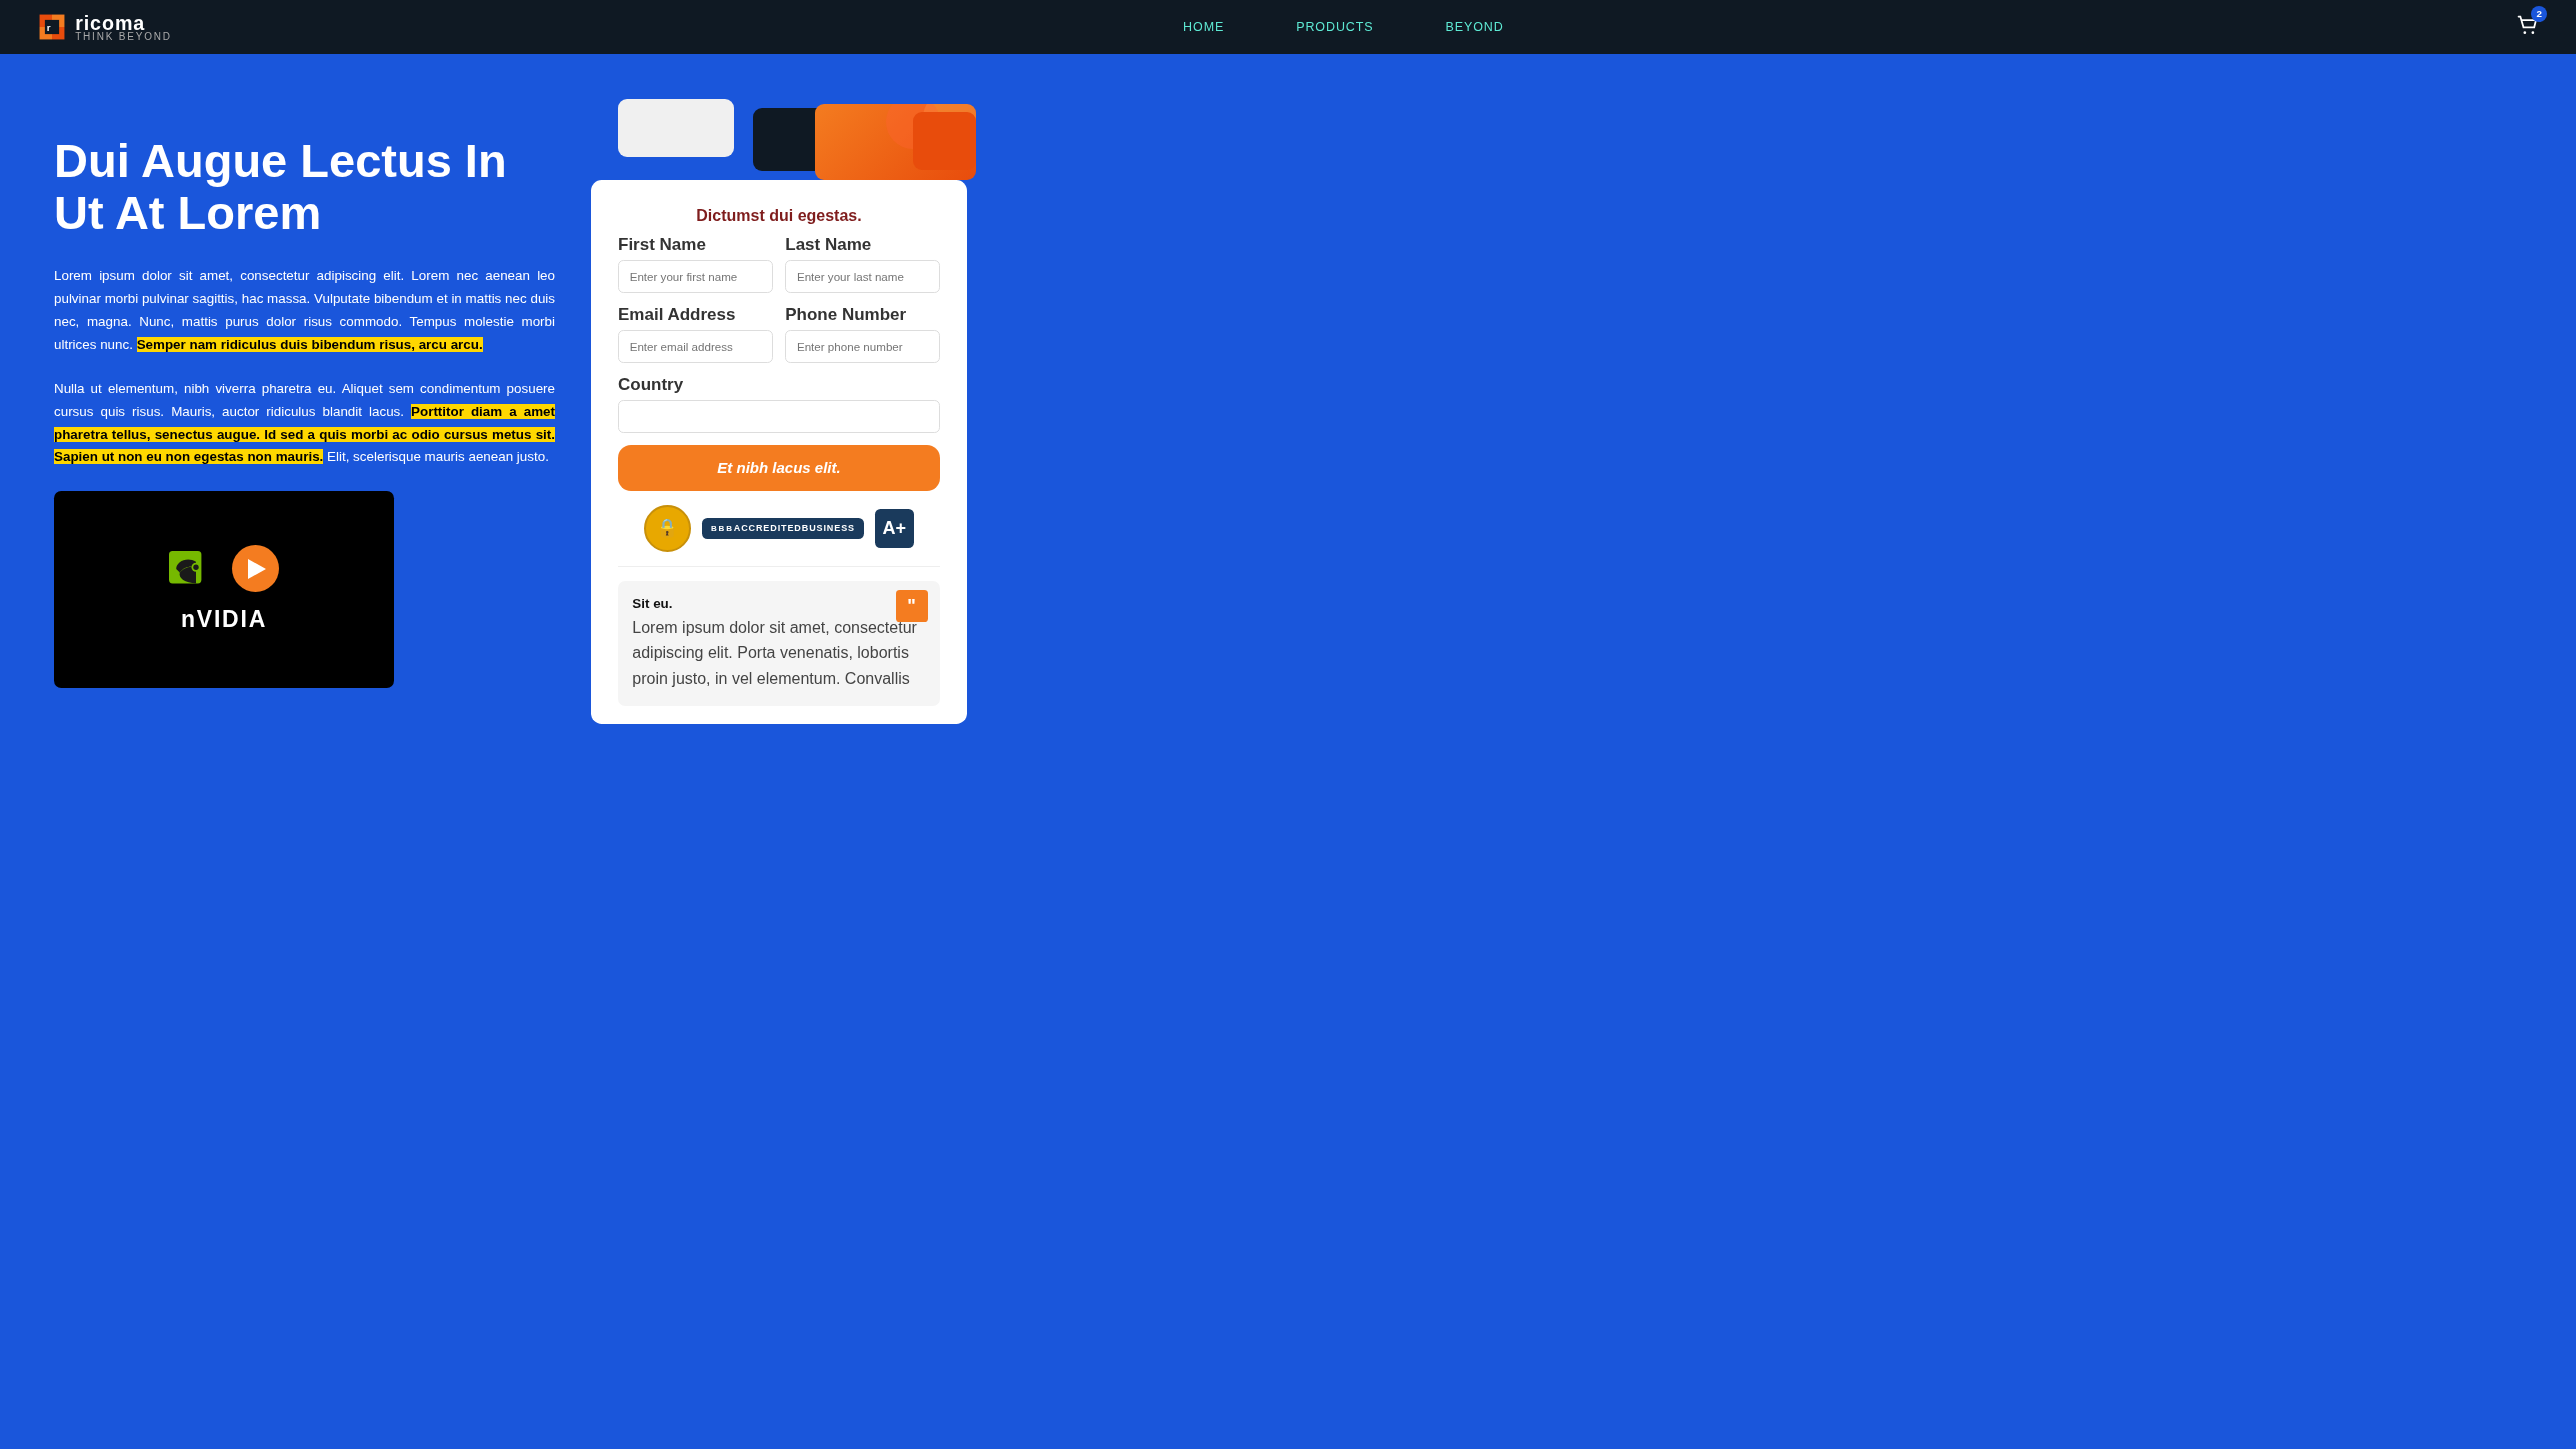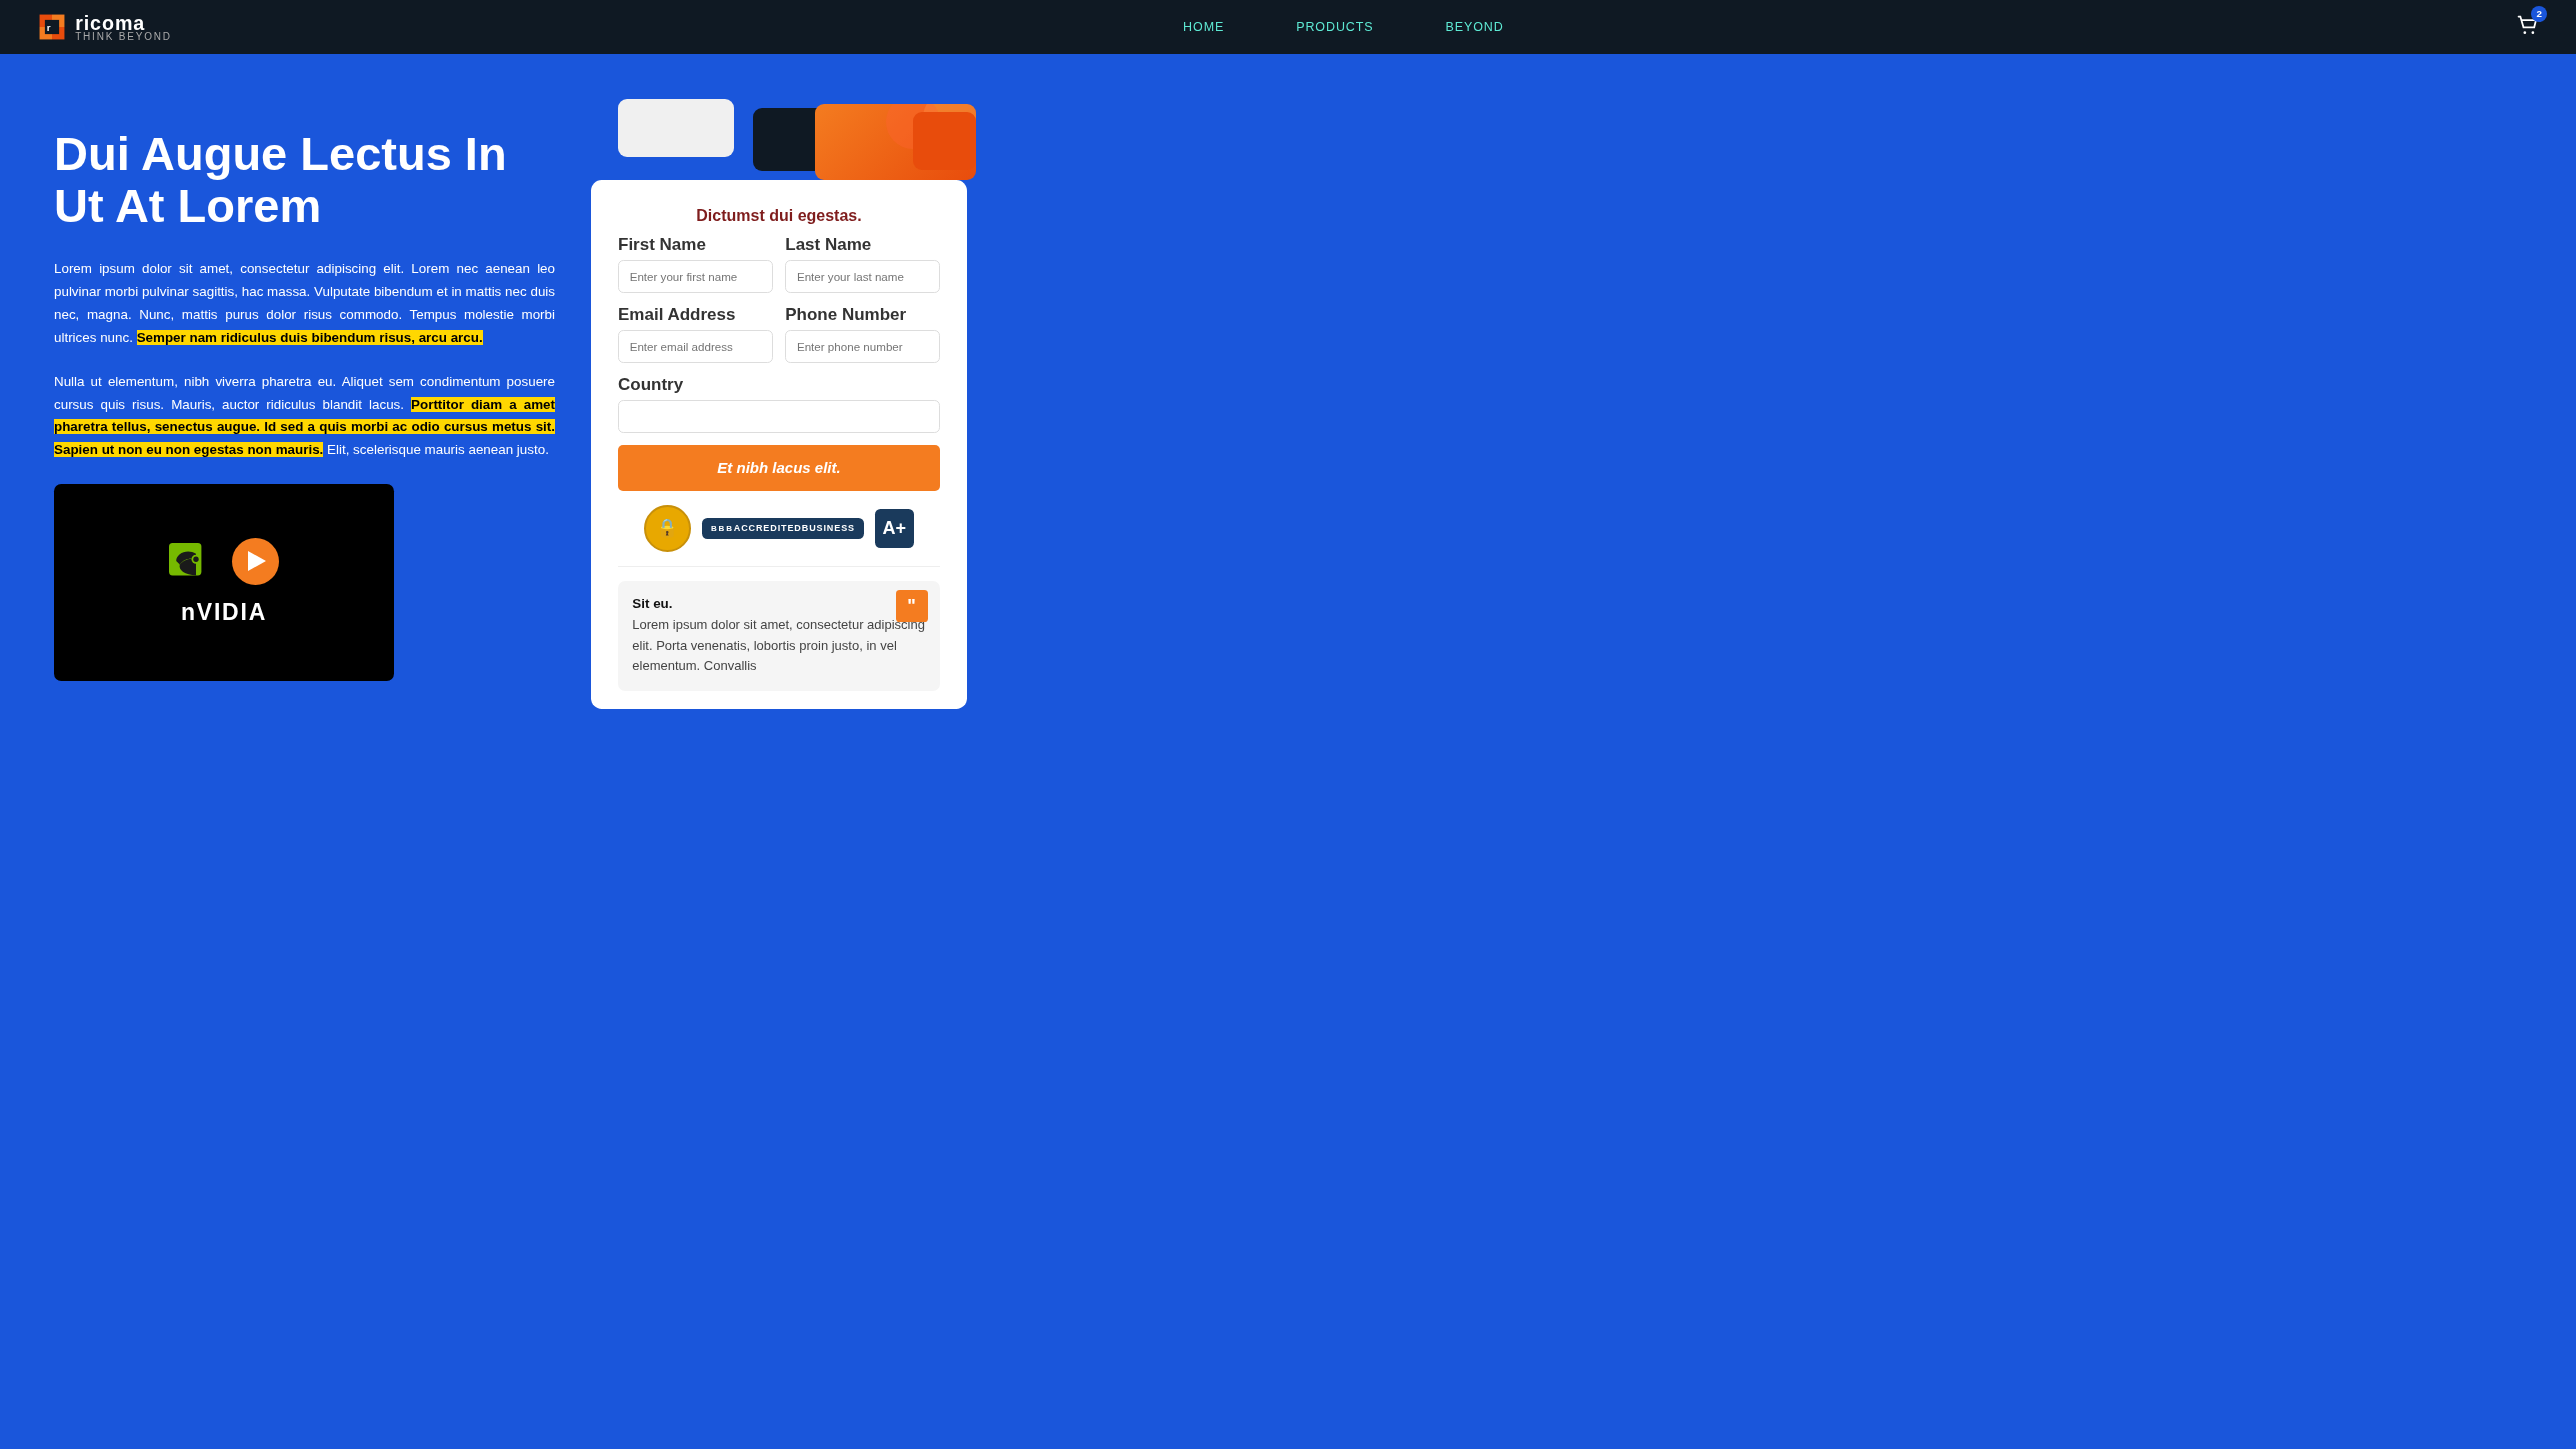--- a/index.html
+++ b/index.html
@@ -193,21 +193,21 @@
     .form-group.full-width {
       flex: none;
       width: 100%;
       margin-bottom: 12.5px;
     }
     .submit-btn {
       width: 100%;
       background: #f47c20;
       color: white;
       border: none;
-      border-radius: 5px;
+      border-radius: 13px;
       padding: 14.3px;
       font-size: 15px;
       font-weight: 800;
       font-style: italic;
       cursor: pointer;
       margin-bottom: 14.3px;
     }
     .trust-badges {
       display: flex;
       justify-content: center;
@@ -283,21 +283,21 @@
       border-radius: 3.6px;
       font-weight: 900;
     }
     .testimonial-name {
       font-size: 13.4px;
       font-weight: 800;
       color: #111;
       margin-bottom: 4px;
     }
     .testimonial-text {
-      font-size: 13px;
+      font-size: 16px;
       color: #444;
       line-height: 1.6;
     }
   </style>
 </head>
 <body>
 
 <nav class="navbar">
   <div class="navbar-logo">
     <svg class="logo-icon" viewBox="0 0 36 36" xmlns="http://www.w3.org/2000/svg">

